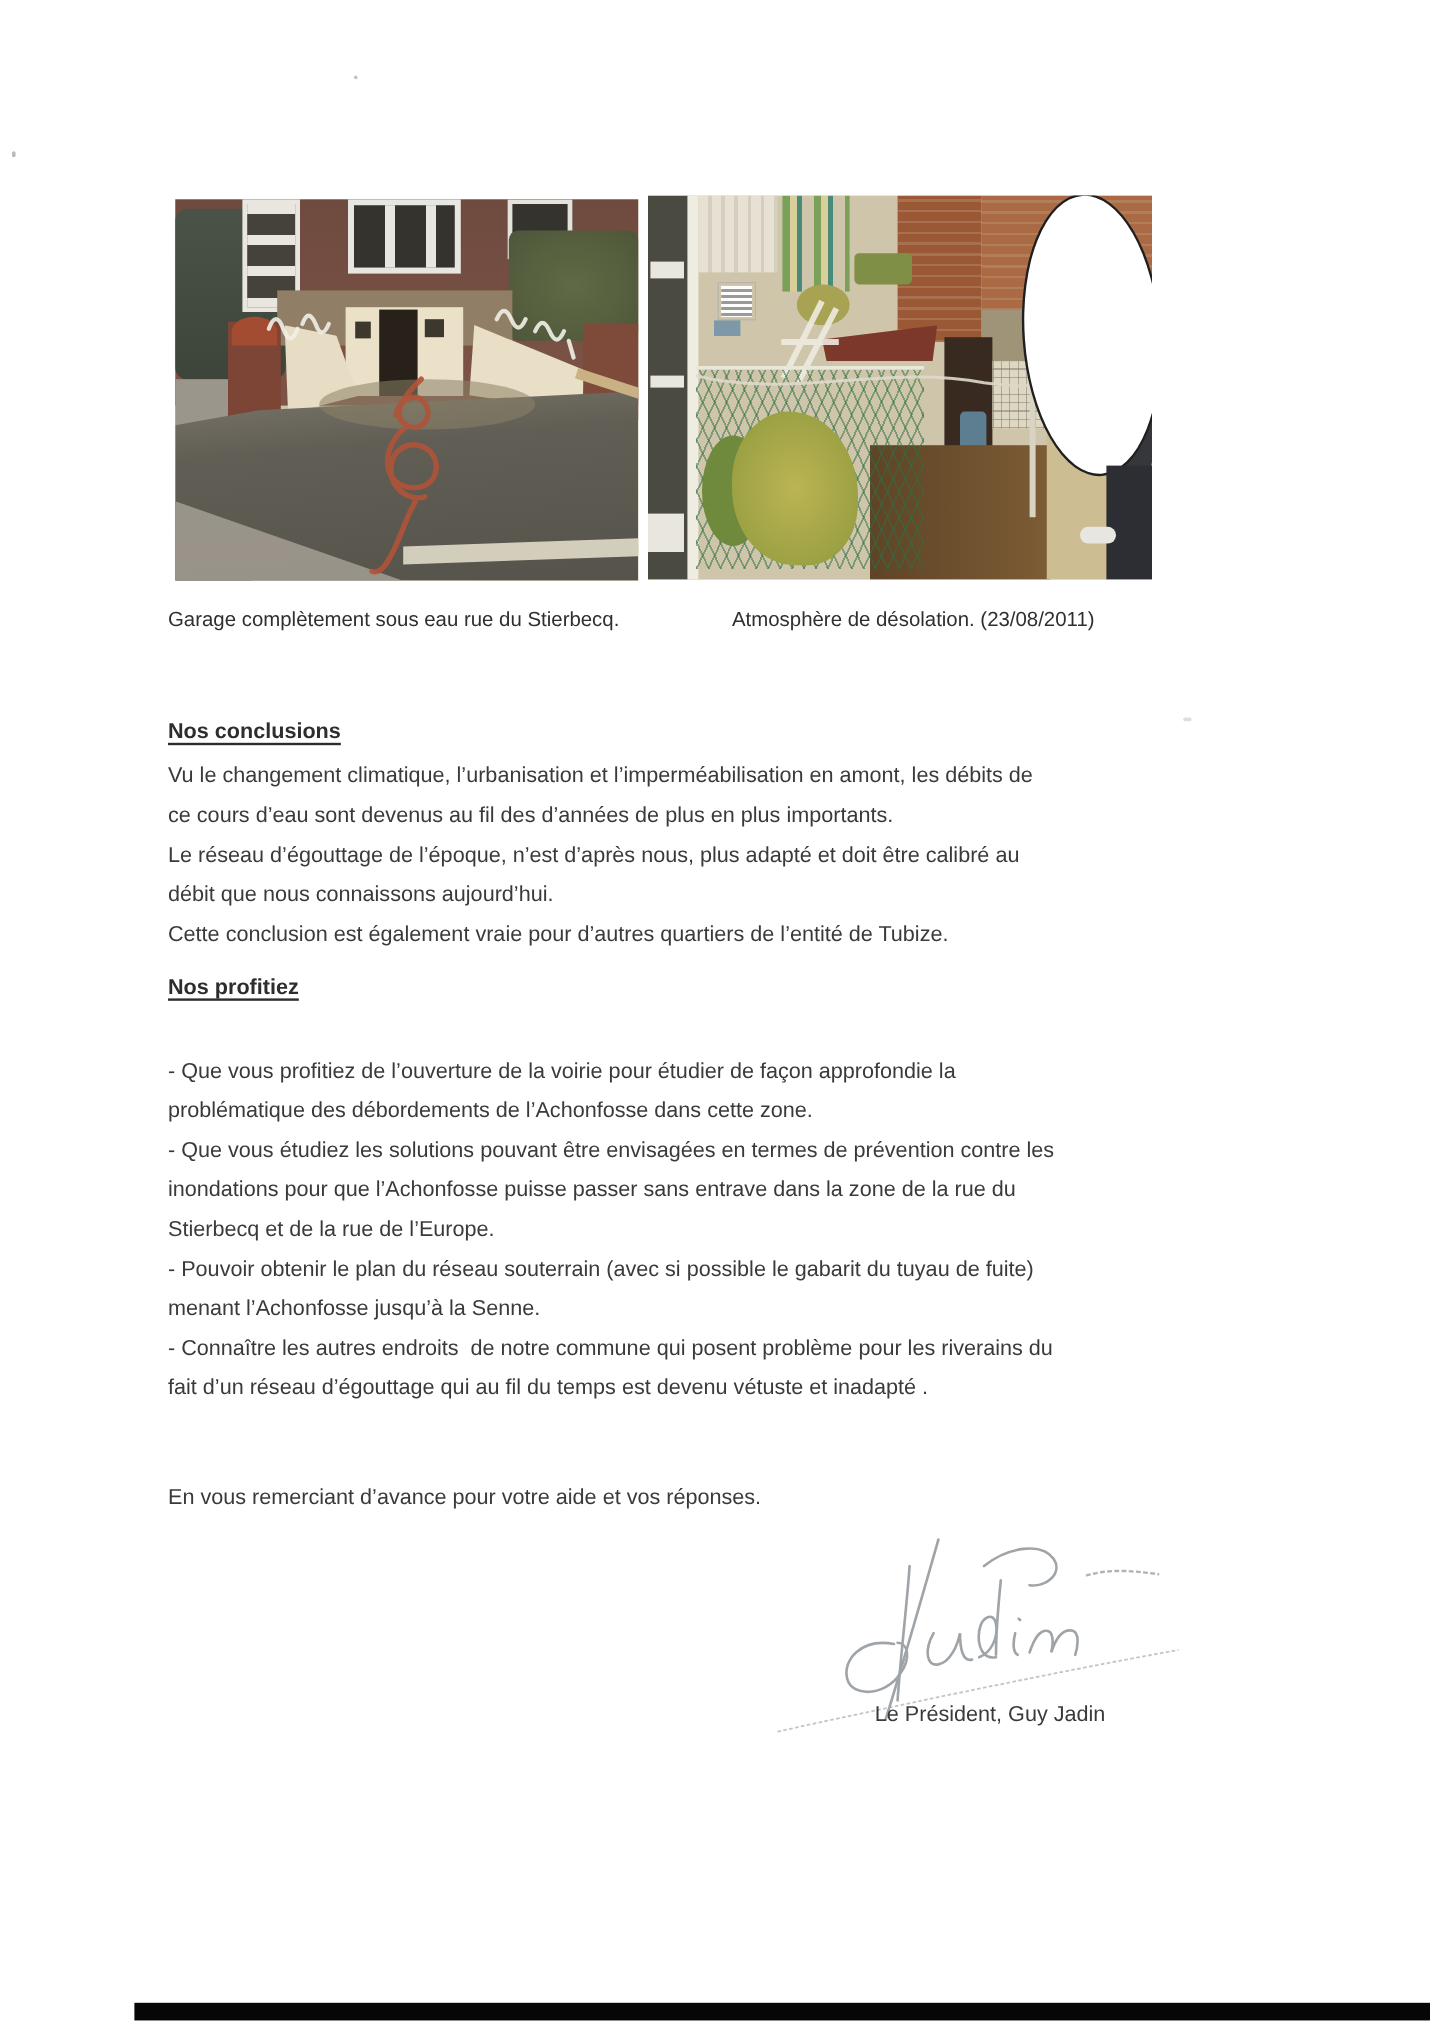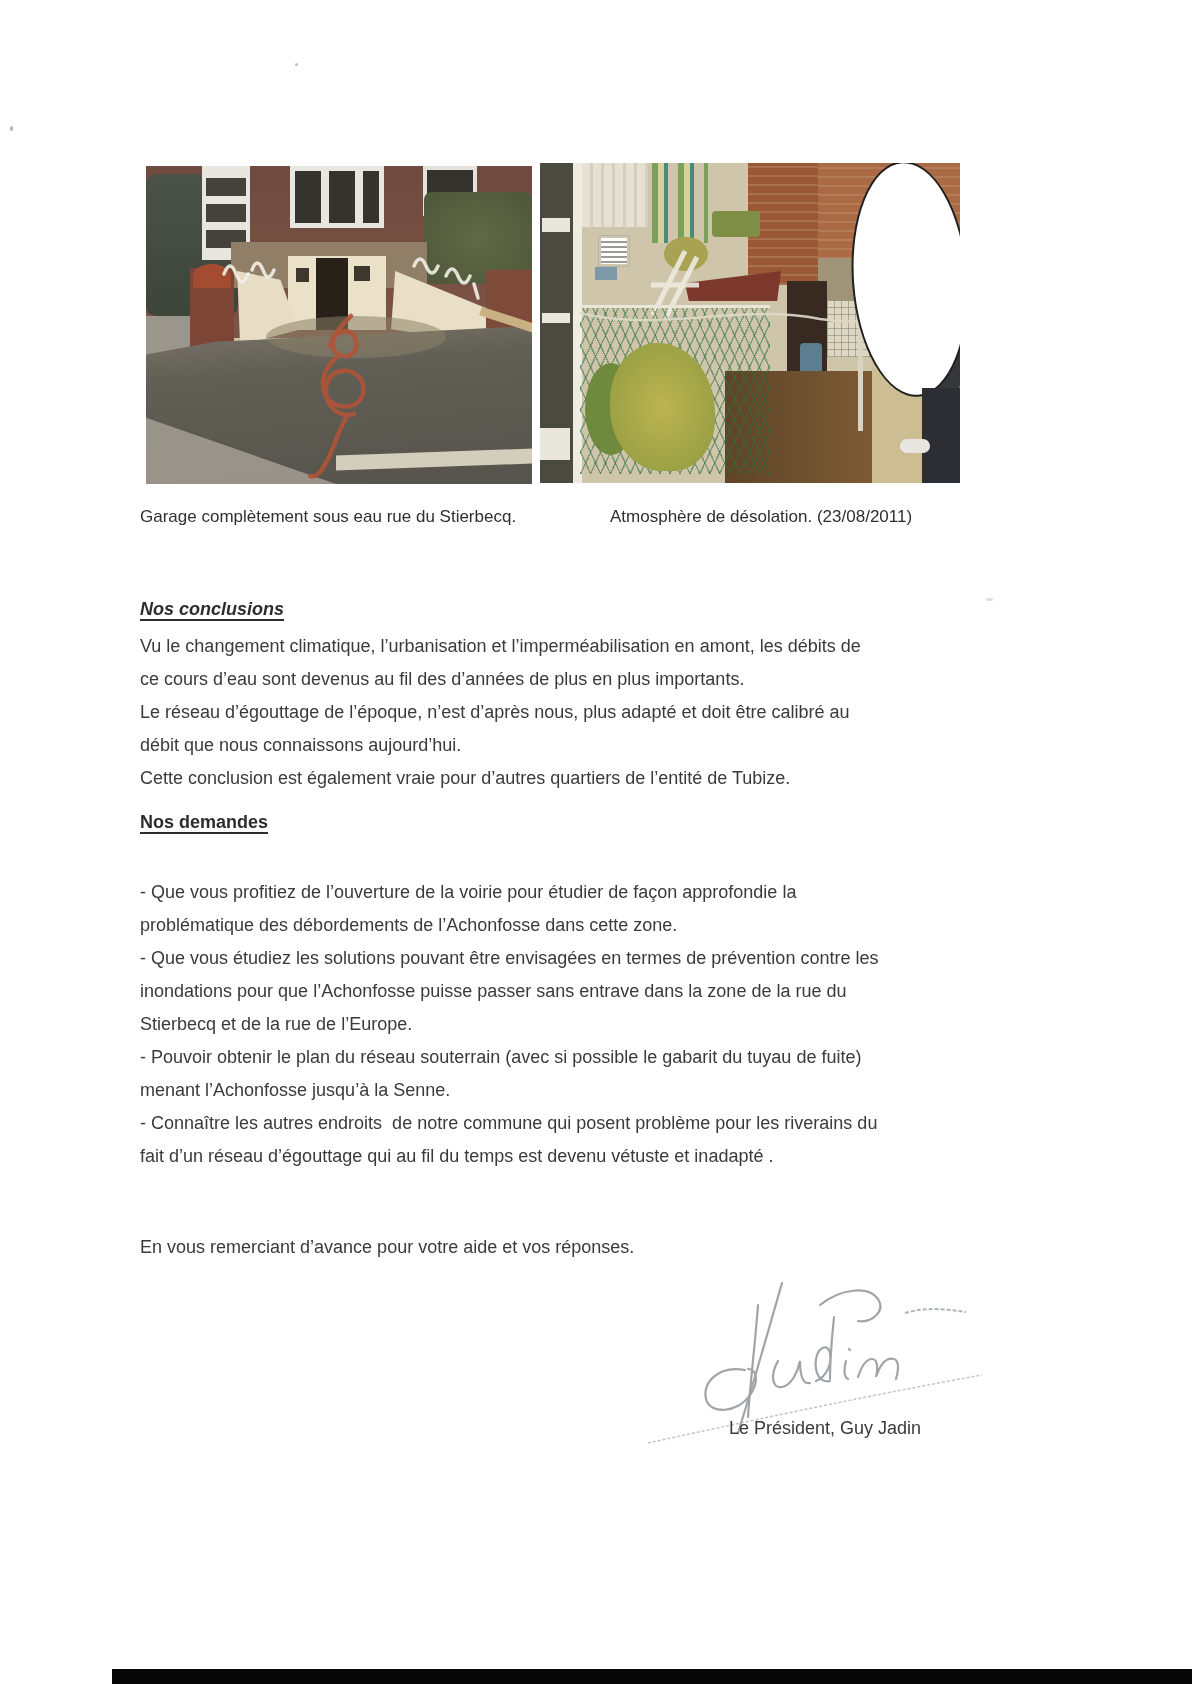--- a/index.html
+++ b/index.html
@@ -5,21 +5,21 @@
   html,body{margin:0;padding:0;background:#ffffff;}
   .page{position:relative;width:1192px;height:1684px;background:#ffffff;overflow:hidden;
         font-family:"Liberation Sans",sans-serif;color:#363636;}
   .abs{position:absolute;}
   
   .caption{font-size:17px;color:#2f2f2f;white-space:pre;}
   .cap-left{left:140px;top:507px;}
   .cap-right{left:610px;top:507px;}
   .heading{font-size:18px;font-weight:bold;color:#2d2d2d;text-decoration:underline;
            text-underline-offset:4px;text-decoration-thickness:1.5px;white-space:pre;}
-  .h-conclusions{left:140px;top:599px;font-style:italic;}
+  .h-conclusions{left:140px;top:599px;}
   .h-demandes{left:140px;top:812px;}
   .h-sub{left:140px;top:845px;}
   .bodytext{font-size:18px;line-height:33px;color:#3a3a3a;white-space:pre;}
   .b-conclusions{left:140px;top:630px;}
   .b-demandes{left:140px;top:876px;}
   .l-thanks{left:140px;top:1231px;}
   .l-association{left:140px;top:1316px;}
   .l-signer{left:729px;top:1412px;}
   .l-copy{left:140px;top:1553px;}
   
@@ -172,21 +172,21 @@
   <div class="abs caption cap-left">Garage complètement sous eau rue du Stierbecq.</div>
   <div class="abs caption cap-right">Atmosphère de désolation. (23/08/2011)</div>
 
   <div class="abs heading h-conclusions">Nos conclusions</div>
   <div class="abs bodytext b-conclusions">Vu le changement climatique, l’urbanisation et l’imperméabilisation en amont, les débits de
 ce cours d’eau sont devenus au fil des d’années de plus en plus importants.
 Le réseau d’égouttage de l’époque, n’est d’après nous, plus adapté et doit être calibré au
 débit que nous connaissons aujourd’hui.
 Cette conclusion est également vraie pour d’autres quartiers de l’entité de Tubize.</div>
 
-  <div class="abs heading h-demandes">Nos demandes</div>
+  <div class="abs heading h-demandes">Nos profitiez</div>
   <div class="abs bodytext b-demandes">- Que vous profitiez de l’ouverture de la voirie pour étudier de façon approfondie la
 problématique des débordements de l’Achonfosse dans cette zone.
 - Que vous étudiez les solutions pouvant être envisagées en termes de prévention contre les
 inondations pour que l’Achonfosse puisse passer sans entrave dans la zone de la rue du
 Stierbecq et de la rue de l’Europe.
 - Pouvoir obtenir le plan du réseau souterrain (avec si possible le gabarit du tuyau de fuite)
 menant l’Achonfosse jusqu’à la Senne.
 - Connaître les autres endroits  de notre commune qui posent problème pour les riverains du
 fait d’un réseau d’égouttage qui au fil du temps est devenu vétuste et inadapté .</div>
 

